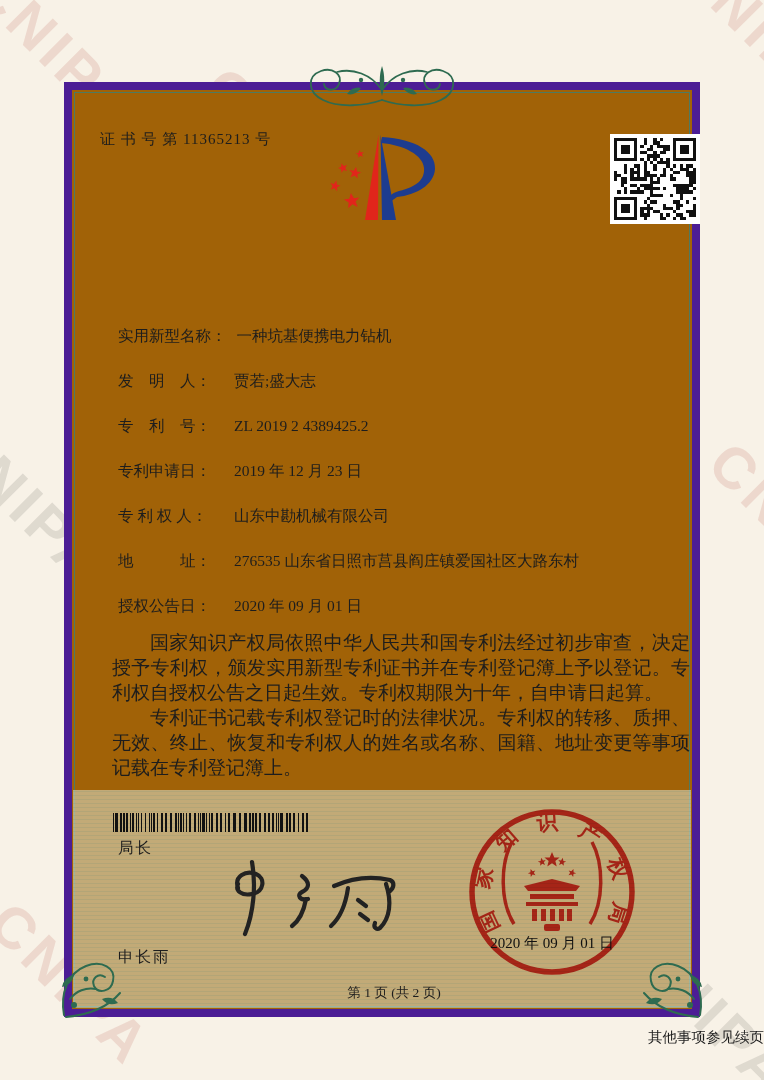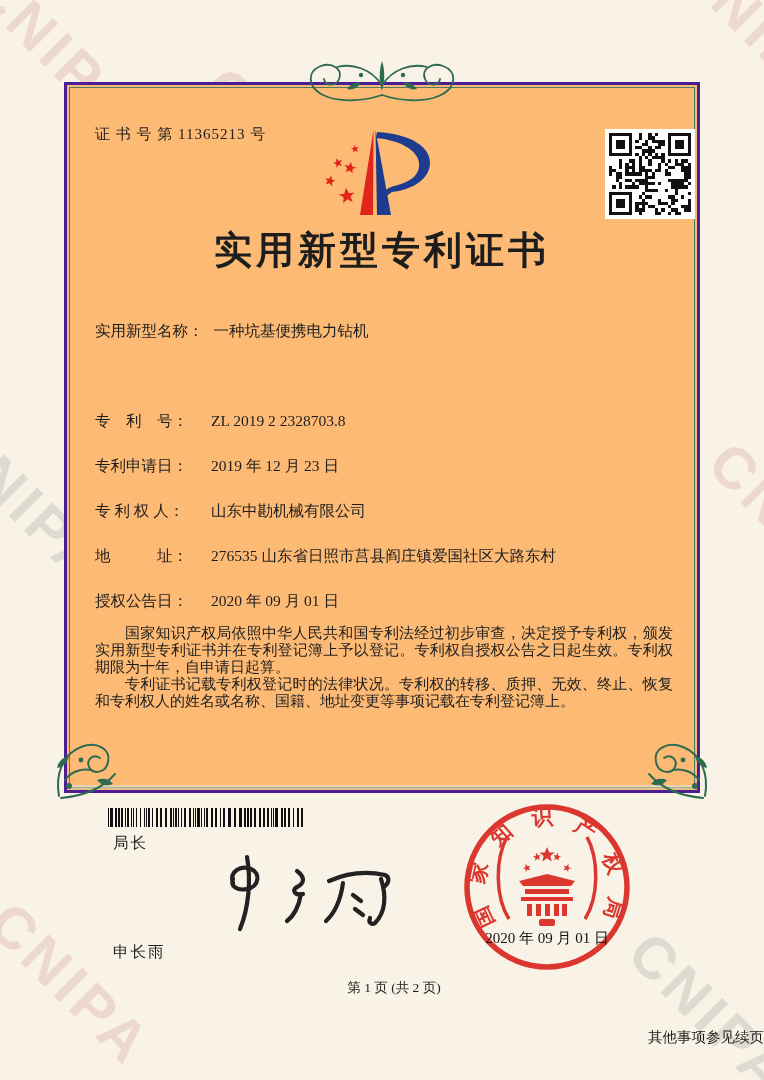--- a/index.html
+++ b/index.html
@@ -12,22 +12,22 @@
   }
   .wm {
     position:absolute; font-family:"Liberation Sans","DejaVu Sans",sans-serif;
     font-weight:bold; font-size:58px; letter-spacing:5px;
     transform:rotate(45deg); white-space:nowrap; pointer-events:none; z-index:0;
   }
   .wm.pink { color:rgba(224,183,172,0.45); }
   .wm.gray { color:rgba(198,194,183,0.5); }
 
   .frame {
-    position:absolute; left:64px; top:82px; width:636px; height:711px;
-    border:3px solid #4c1d95; background:#fdba74; z-index:1;
+    position:absolute; left:64px; top:82px; width:636px; height:935px;
+    border:8px solid #4c1d95; background:#a16207; z-index:1;
   }
   .frame-inner-line {
     position:absolute; left:2px; top:2px; right:2px; bottom:2px;
     border:1px solid #4d7a62; pointer-events:none;
   }
   .wave-band {
     position:absolute; left:1px; right:1px; bottom:1px; top:700px;
     background-color:rgba(222,230,212,0.55);
     background-image:repeating-linear-gradient(0deg,
       rgba(125,148,118,0.22) 0px, rgba(125,148,118,0.22) 1px,
@@ -40,26 +40,26 @@
   .ornament-corner.right { right:-16px; transform:scaleX(-1); }
 
   .cert-no { position:absolute; left:28px; top:40px; font-size:15px; letter-spacing:1px; z-index:2; }
   .logo { position:absolute; left:256px; top:42px; z-index:2; }
   .qr-wrap { position:absolute; left:538px; top:44px; width:90px; height:90px; background:#fff; padding:4px; z-index:2; }
   .doc-title {
     position:absolute; left:0; right:0; top:140px; text-align:center;
     font-size:38px; font-weight:bold; letter-spacing:4px; z-index:2;
   }
   .field-row { position:absolute; left:28px; font-size:15.5px; white-space:nowrap; z-index:2; }
-  .field-row .lbl { display:inline-block; min-width:106px; }
+  .field-row .lbl { display:inline-block; min-width:106px;margin-left:18px; }
   .field-row .val { margin-left:10px; }
   .grant-no { position:absolute; left:320px; top:0; }
   .paragraphs {
-    position:absolute; left:28px; top:540px; width:578px;
-    font-size:15px; line-height:17px; text-align:justify; z-index:2;
+    position:absolute; left:40px; top:540px; width:578px;
+    font-size:19px; line-height:25px; text-align:justify; z-index:2;
   }
   .paragraphs p { text-indent:2em; }
   .barcode { position:absolute; left:41px; top:723px; z-index:2; }
   .signer-title { position:absolute; left:46px; top:748px; font-size:15.5px; letter-spacing:2px; z-index:2; }
   .signer-name  { position:absolute; left:46px; top:809px; font-size:15.5px; letter-spacing:2px; z-index:2;margin-top:48px; }
   .signature-svg { position:absolute; left:128px; top:756px; z-index:2; }
   .seal { position:absolute; left:394px; top:716px; z-index:2; mix-blend-mode:multiply; opacity:0.92; }
   .seal-date { position:absolute; left:380px; top:844px; width:200px; text-align:center; font-size:15px; color:#111; z-index:4; }
   .page-info { position:absolute; left:0; right:0; top:894px; text-align:center; font-size:13.5px; z-index:2;margin-left:24px; }
   .footer-note { position:absolute; left:0; right:0; top:1028px; text-align:right; font-size:14.5px; z-index:2; }
@@ -349,27 +349,29 @@
         <rect x="24" y="1" width="1" height="5" fill="#111"></rect>
         <rect x="20" y="2" width="3" height="3" fill="#111"></rect>
         <rect x="0" y="18" width="7" height="1" fill="#111"></rect>
         <rect x="0" y="24" width="7" height="1" fill="#111"></rect>
         <rect x="0" y="19" width="1" height="5" fill="#111"></rect>
         <rect x="6" y="19" width="1" height="5" fill="#111"></rect>
         <rect x="2" y="20" width="3" height="3" fill="#111"></rect>
       </svg>
   </div>
 
-  <div class="doc-title">实用新型专利证书</div>
 
   <div class="field-row" style="top:236px">
     <span class="lbl">实用新型名称：</span><span class="val">一种坑基便携电力钻机</span>
   </div>
+  <div class="field-row" style="top:281px">
+    <span class="lbl">发　明　人：</span><span class="val">贾若;盛大志</span>
+  </div>
   <div class="field-row" style="top:326px">
-    <span class="lbl">专　利　号：</span><span class="val">ZL 2019 2 2328703.8</span>
+    <span class="lbl">专　利　号：</span><span class="val">ZL 2019 2 4389425.2</span>
   </div>
   <div class="field-row" style="top:371px">
     <span class="lbl">专利申请日：</span><span class="val">2019 年 12 月 23 日</span>
   </div>
   <div class="field-row" style="top:416px">
     <span class="lbl">专 利 权 人：</span><span class="val">山东中勘机械有限公司</span>
   </div>
   <div class="field-row" style="top:461px">
     <span class="lbl">地　　　址：</span><span class="val">276535 山东省日照市莒县阎庄镇爱国社区大路东村</span>
   </div>

